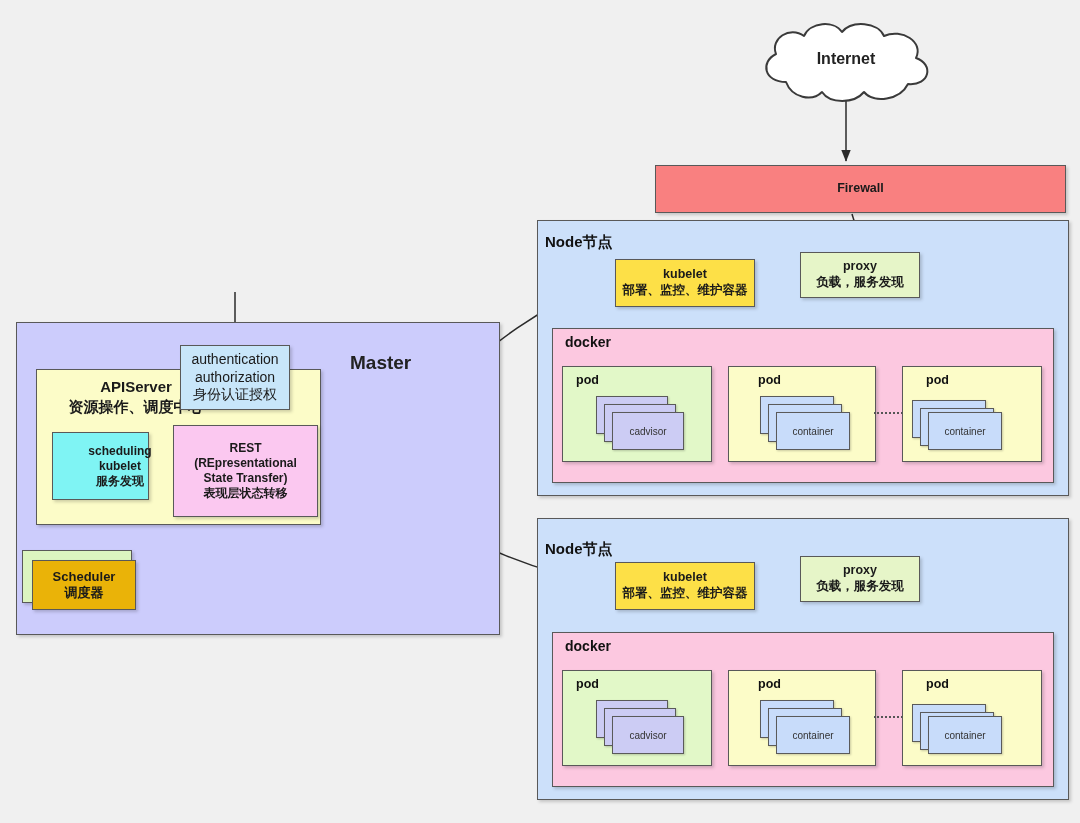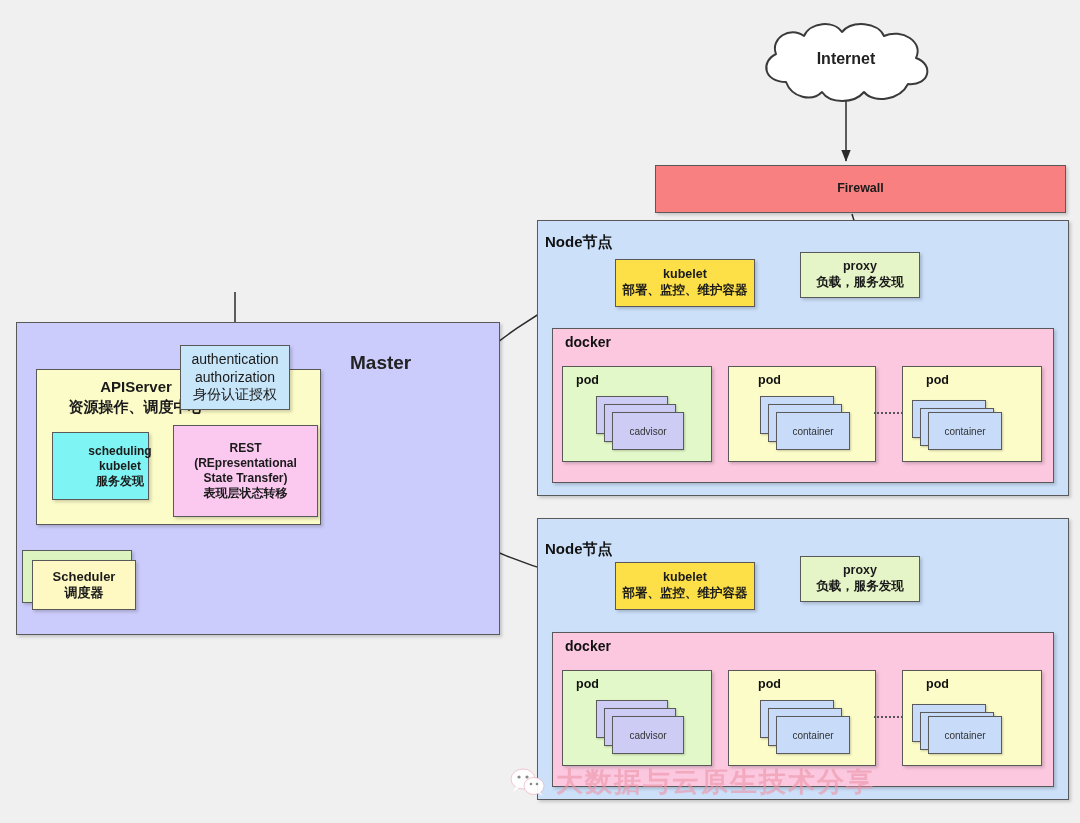--- a/index.html
+++ b/index.html
@@ -40,21 +40,21 @@
   #apiserver{left:36px;top:369px;width:285px;height:156px;background:#fcfcc8;
              align-items:flex-start;justify-content:flex-start;}
   #apiserver-label{position:absolute;left:46px;top:377px;width:180px;text-align:center;
                    font-size:15px;font-weight:bold;line-height:1.3;}
 
   #authbox{left:180px;top:345px;width:110px;height:65px;background:#c8e6fa;font-size:14px;font-weight:normal;}
   #schedacc{left:52px;top:432px;width:97px;height:68px;background:#7ff4f4;font-size:12px;font-weight:bold;padding-left:39px;}
   #rest{left:166px;top:425px;width:145px;height:92px;background:#fbc8f0;font-size:12px;font-weight:bold;margin-left:7px;}
 
   #sched-shadow{left:22px;top:550px;width:110px;height:53px;background:#dcf5c0;}
-  #scheduler{left:32px;top:560px;width:104px;height:50px;background:#fef9c3;font-size:13px;font-weight:bold;}
+  #scheduler{left:32px;top:560px;width:104px;height:50px;background:#eab308;font-size:13px;font-weight:bold;}
   #ctrlmgr{left:166px;top:551px;width:140px;height:70px;background:#fcdcb8;font-size:13px;font-weight:bold;}
   #etcd{left:332px;top:551px;width:138px;height:70px;background:#ccfccc;font-size:13px;font-weight:bold;}
 
   
   #kubectl{left:146px;top:234px;width:178px;height:57px;background:#fcc8c8;font-size:15px;font-weight:bold;}
 
   
   #firewall{left:655px;top:165px;width:411px;height:48px;background:#f98080;font-size:12.5px;font-weight:bold;}
 
   
@@ -272,27 +272,14 @@
   <div class="dots" style="left:874px;top:716px;"></div>
 
   <div class="box pod" style="left:902px;top:670px;width:140px;height:96px;"></div>
   <div class="pod-label" style="left:926px;top:677px;">pod</div>
   <div class="ctr" style="left:912px;top:704px;width:74px;height:38px;"></div>
   <div class="ctr" style="left:920px;top:712px;width:74px;height:38px;"></div>
   <div class="ctr" style="left:928px;top:716px;width:74px;height:38px;">
     <span>container</span>
   </div>
 
-  <div id="watermark">
-    <svg width="36" height="30" viewBox="0 0 36 30">
-      <ellipse cx="13" cy="12" rx="12" ry="10" fill="rgba(255,255,255,0.9)" stroke="rgba(236,150,170,0.5)" stroke-width="1"></ellipse>
-      <path d="M6,19 L3,25 L9,21 Z" fill="rgba(255,255,255,0.9)"></path>
-      <circle cx="9" cy="10" r="1.6" fill="#888"></circle>
-      <circle cx="17" cy="10" r="1.6" fill="#888"></circle>
-      <ellipse cx="24" cy="19" rx="10" ry="8.5" fill="rgba(255,255,255,0.95)" stroke="rgba(236,150,170,0.5)" stroke-width="1"></ellipse>
-      <path d="M30,25 L33,29 L28,26 Z" fill="rgba(255,255,255,0.95)"></path>
-      <circle cx="21" cy="17" r="1.3" fill="#888"></circle>
-      <circle cx="27" cy="17" r="1.3" fill="#888"></circle>
-    </svg>
-    <span id="wm-text">大数据与云原生技术分享</span>
-  </div>
 
 </div>
 
 </body></html>

